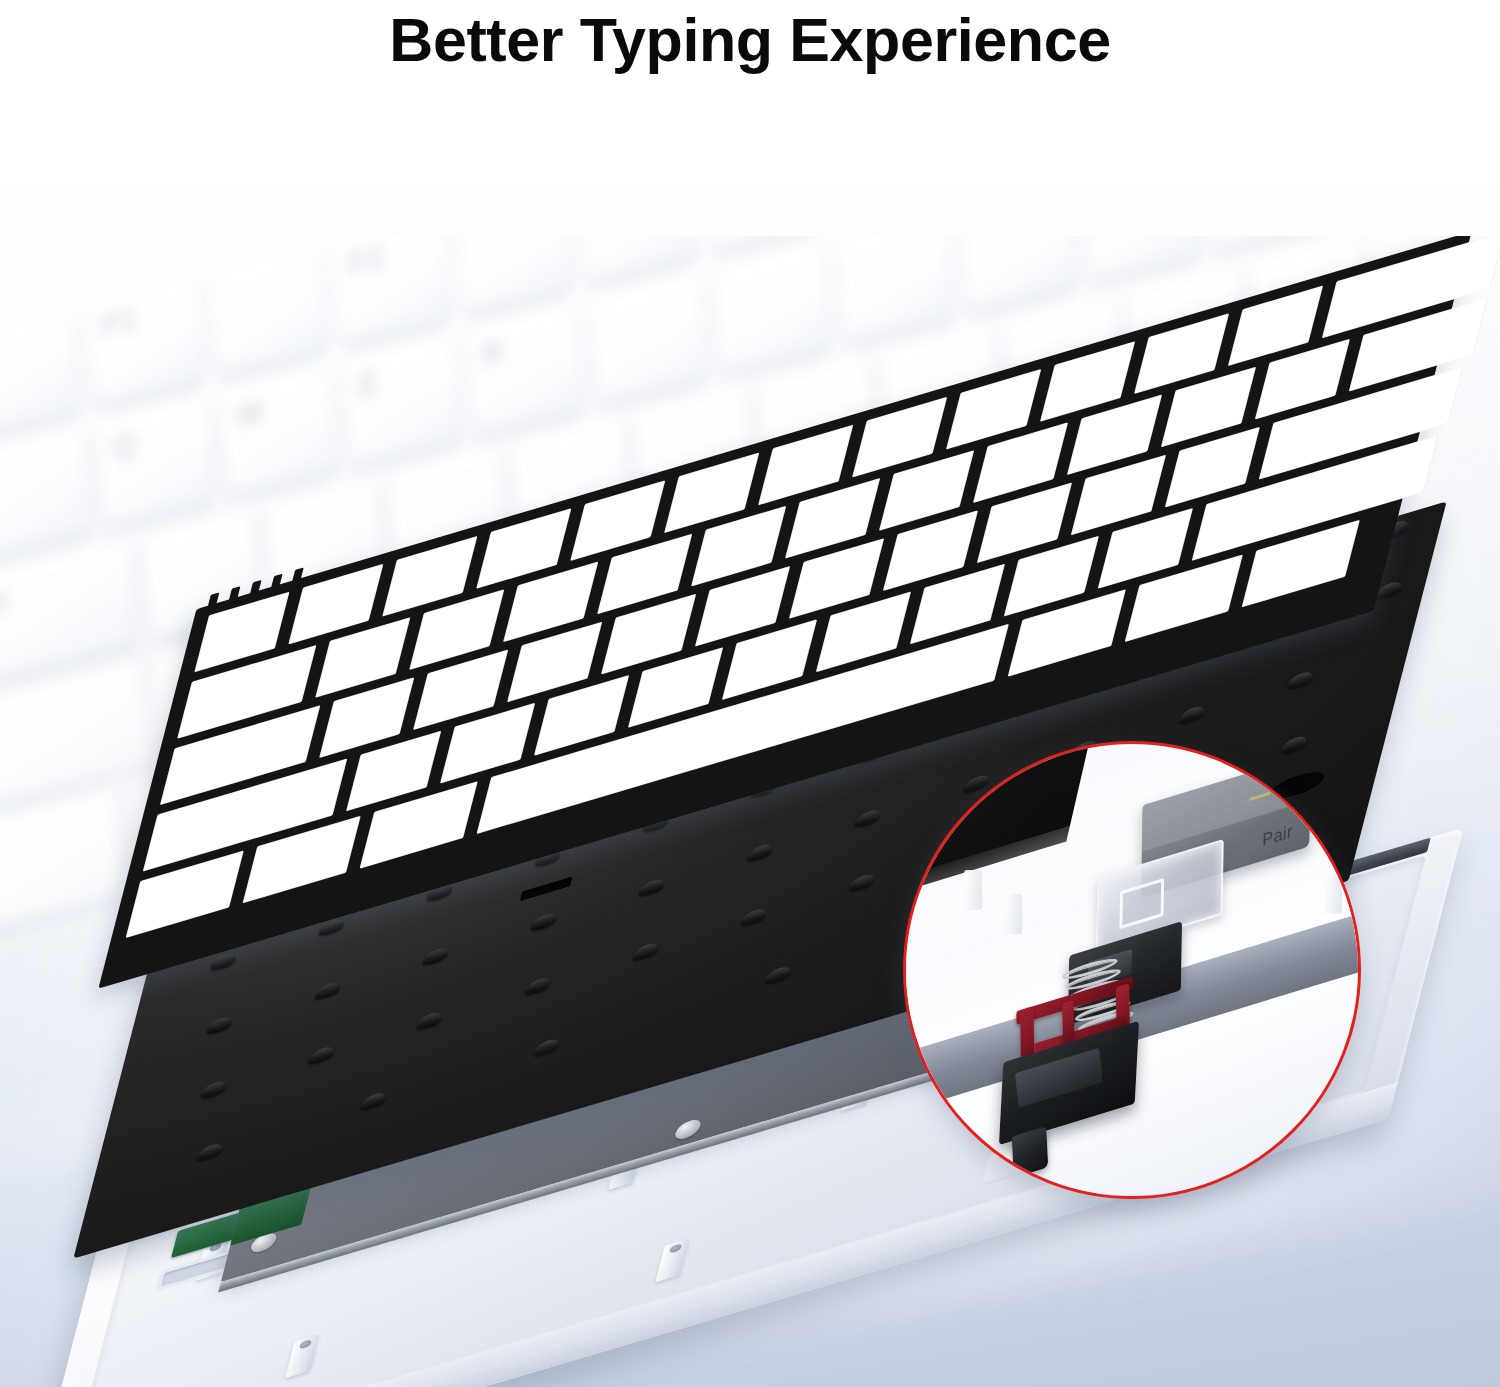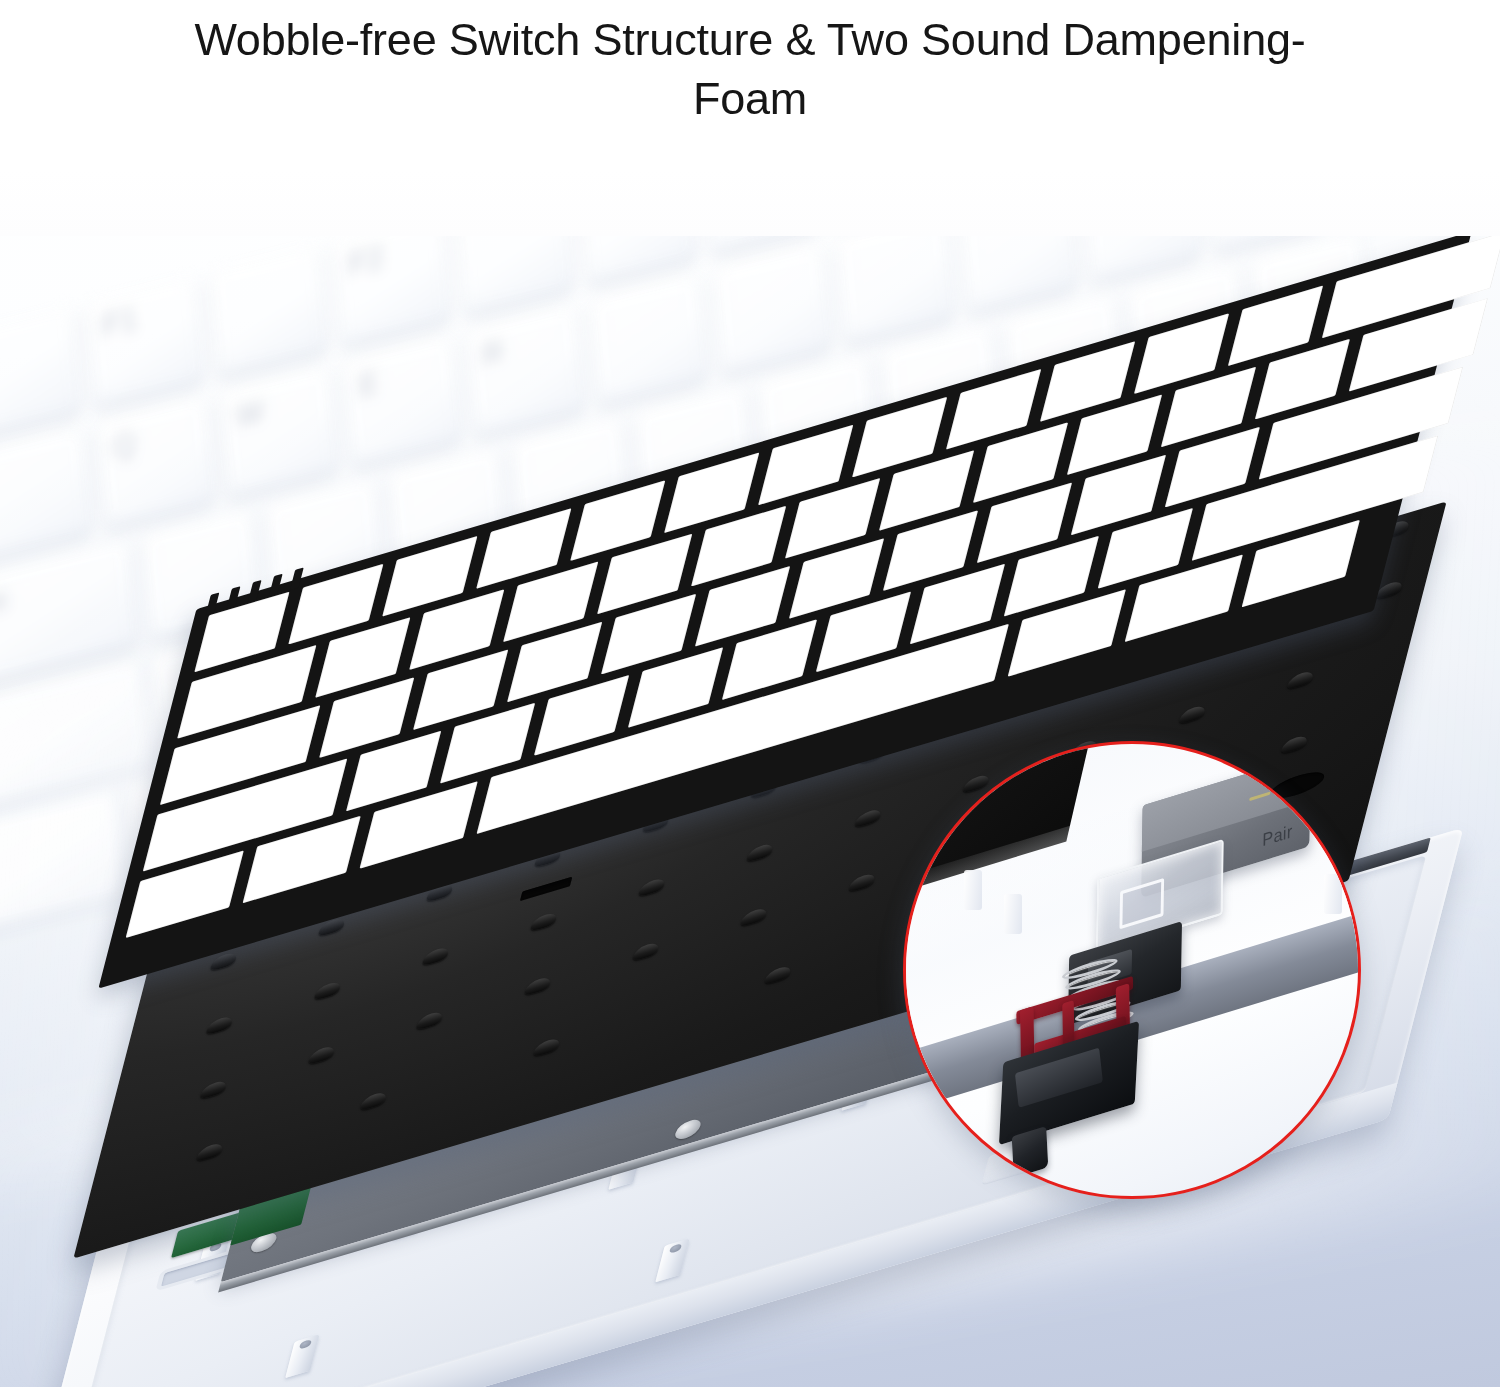--- a/index.html
+++ b/index.html
@@ -807,16 +807,16 @@
       <i style="left:48px; top:16px; width:12px;  height:46px;"></i>
       <i style="left:86px; top:64px; width:30px;  height:14px;"></i>
     </div>
 
     <div class="housing-bottom"></div>
 
     <div class="pin-cyl"></div>
   </div>
 
   <div id="header">
-    <p id="subhead">Wobble-free Switch Structure &amp; Two Sound Dampening-Foam</p>
+    <h1 id="headline">Better Typing Experience</h1>
   </div>
 
 </div>
 
 </body></html>

